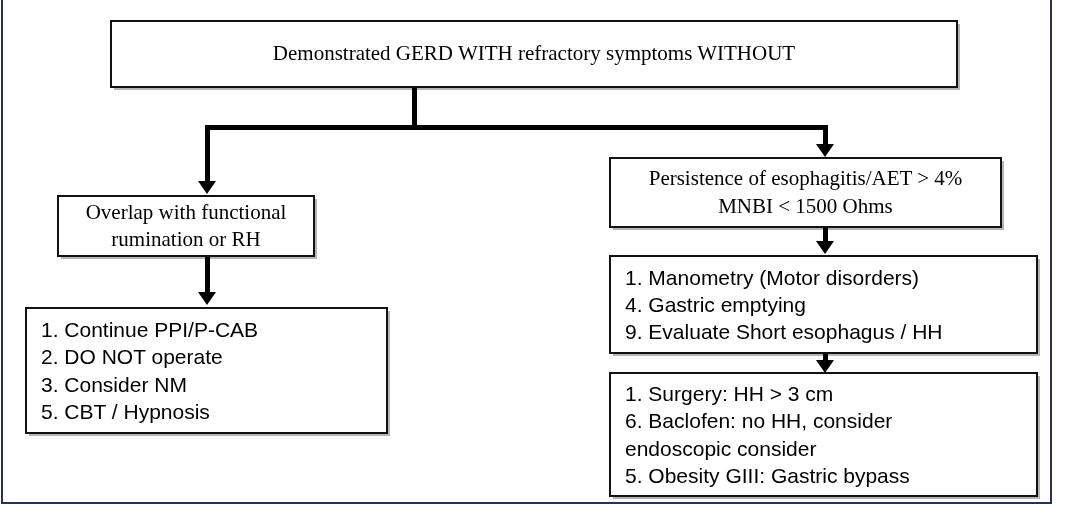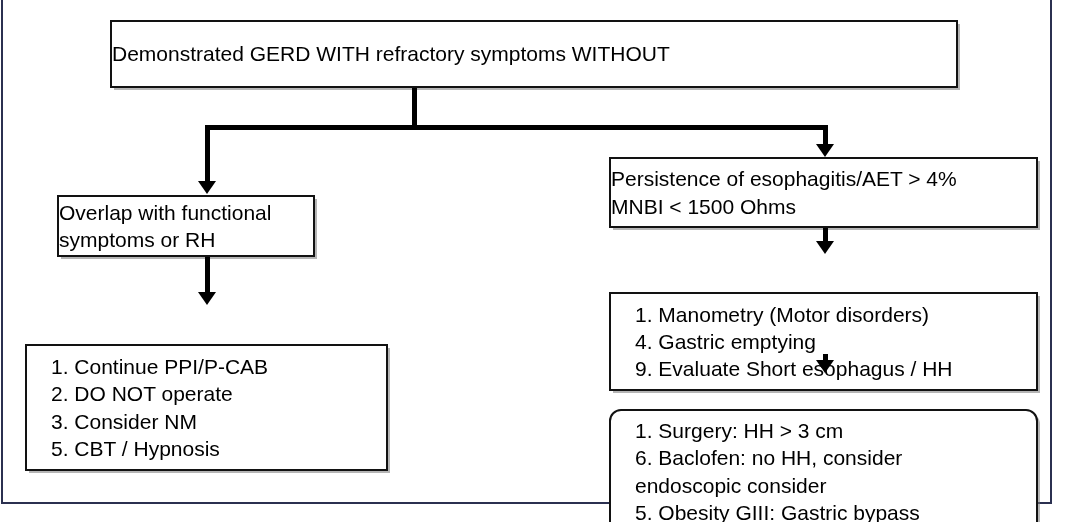--- a/index.html
+++ b/index.html
@@ -39,25 +39,25 @@
     flex-direction: column;
     justify-content: center;
   }
   .node .line {
     color: #000000;
     font-size: 21px;
     line-height: 1.30;
     white-space: pre;
   }
   .node.centered .line {
-    text-align: left;
+    text-align: center;
+    font-family: Liberation Serif, serif;
   }
   .node.listed {
-    padding-left: 24px;
-    margin-top: 37px;
+    padding-left: 14px;
   }
   .node.listed .line {
     text-align: left;
   }
   
   .conn {
     position: absolute;
     background: #000000;
   }
   .vline { width: 5px; }
@@ -87,50 +87,50 @@
   <div class="conn hline" style="left:205px; top:125px; width:623px;"></div>
 
   <div class="conn vline" style="left:205px; top:125px; height:57px;"></div>
   <div class="arrowhead" style="left:198px; top:181px;"></div>
 
   <div class="conn vline" style="left:823px; top:125px; height:20px;"></div>
   <div class="arrowhead" style="left:816px; top:144px;"></div>
 
   <div class="node centered" style="left:57px; top:195px; width:258px; height:62px;">
     <div class="line">Overlap with functional</div>
-    <div class="line">symptoms or RH</div>
+    <div class="line">rumination or RH</div>
   </div>
 
   <div class="conn vline" style="left:205px; top:257px; height:36px;"></div>
   <div class="arrowhead" style="left:198px; top:292px;"></div>
 
   <div class="node listed" style="left:25px; top:307px; width:363px; height:127px;">
     <div class="line">1. Continue PPI/P-CAB</div>
     <div class="line">2. DO NOT operate</div>
     <div class="line">3. Consider NM</div>
     <div class="line">5. CBT / Hypnosis</div>
   </div>
 
-  <div class="node centered" style="left:609px; top:157px; width:429px; height:71px;">
+  <div class="node centered" style="left:609px; top:157px; width:393px; height:71px;">
     <div class="line">Persistence of esophagitis/AET &gt; 4%</div>
     <div class="line">MNBI &lt; 1500 Ohms</div>
   </div>
 
   <div class="conn vline" style="left:823px; top:228px; height:14px;"></div>
   <div class="arrowhead" style="left:816px; top:241px;"></div>
 
   <div class="node listed" style="left:609px; top:255px; width:429px; height:99px;">
     <div class="line">1. Manometry (Motor disorders)</div>
     <div class="line">4. Gastric emptying</div>
     <div class="line">9. Evaluate Short esophagus / HH</div>
   </div>
 
   <div class="conn vline" style="left:823px; top:354px; height:8px;"></div>
   <div class="arrowhead" style="left:816px; top:360px;"></div>
 
-  <div class="node listed" style="left:609px; top:372px; width:429px; height:125px;border-radius:12px;">
+  <div class="node listed" style="left:609px; top:372px; width:429px; height:125px;">
     <div class="line">1. Surgery: HH &gt; 3 cm</div>
     <div class="line">6. Baclofen: no HH, consider</div>
     <div class="line">endoscopic consider</div>
     <div class="line">5. Obesity GIII: Gastric bypass</div>
   </div>
 
 </div>
 
 </body></html>

